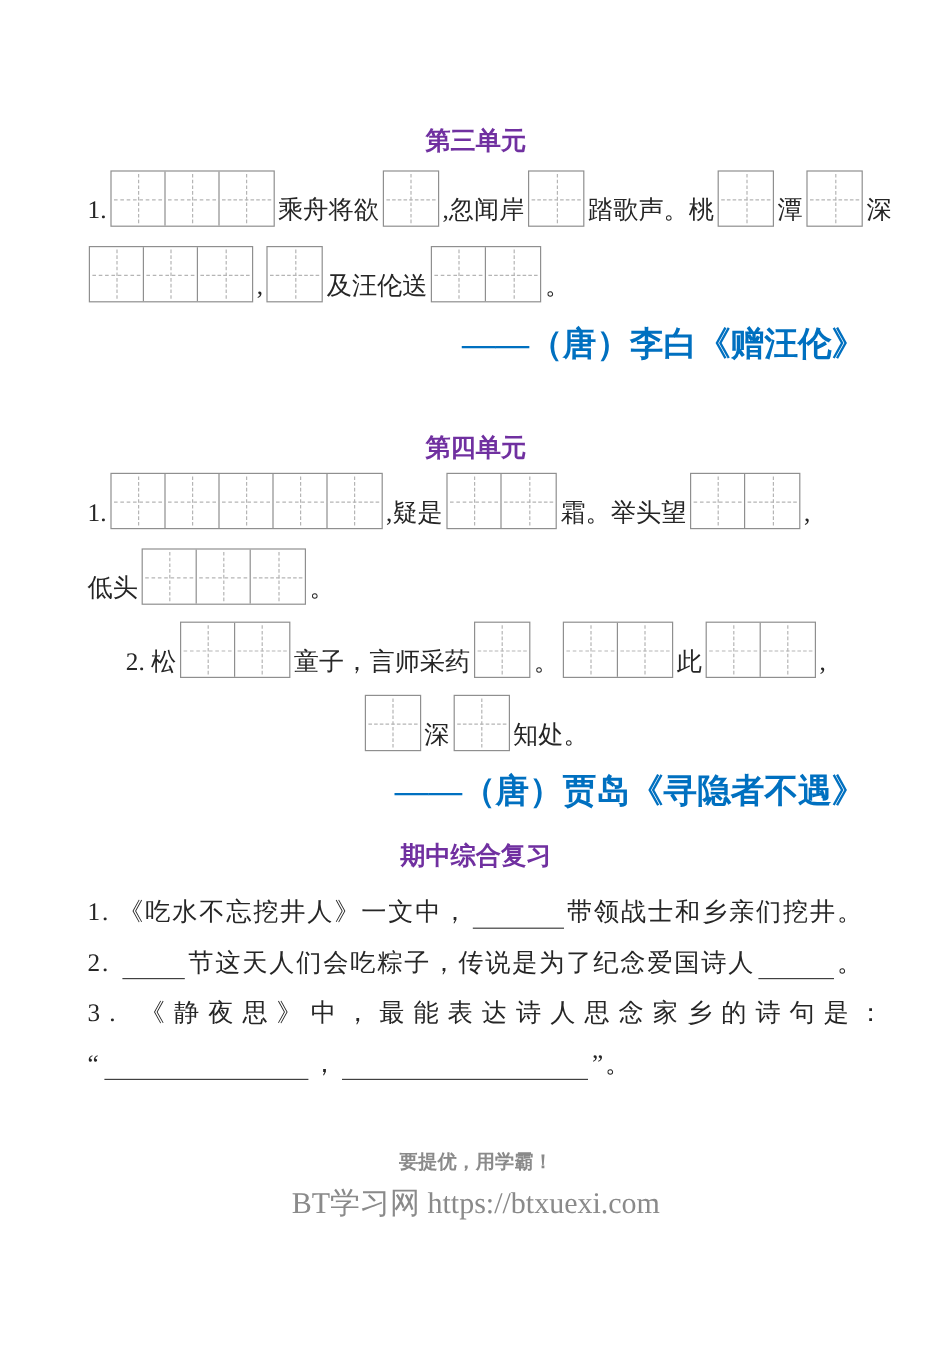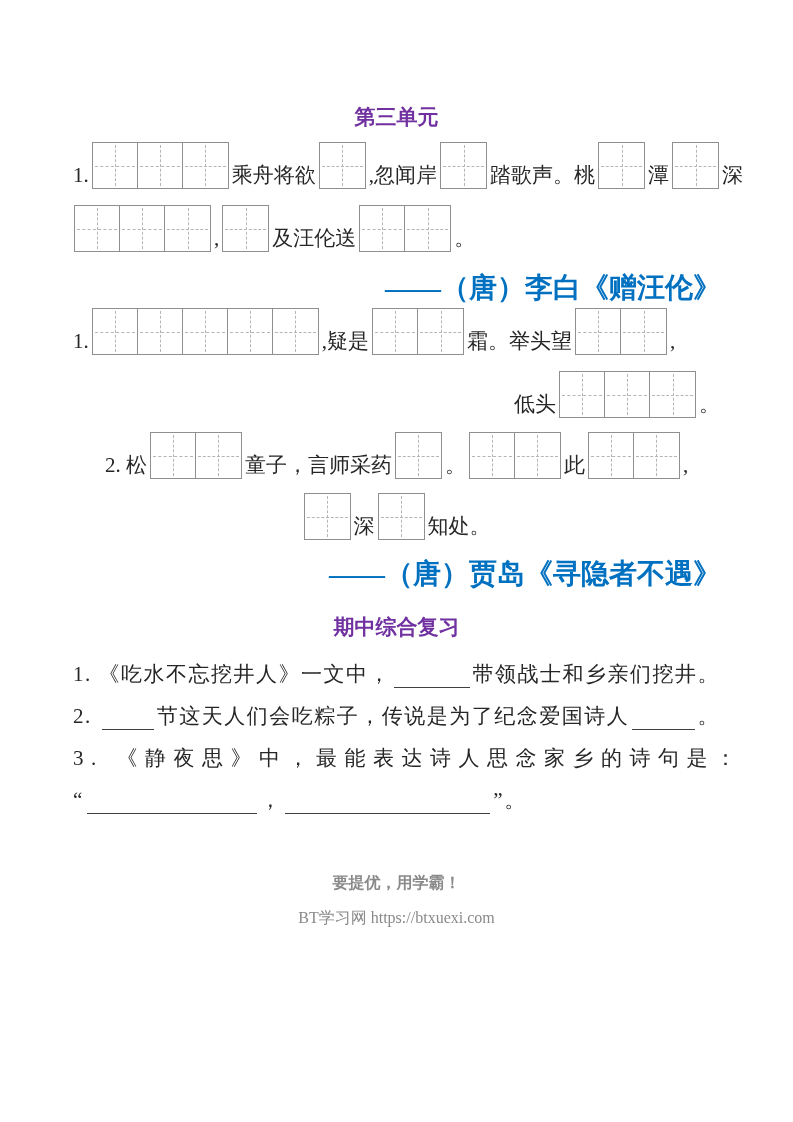--- a/index.html
+++ b/index.html
@@ -25,21 +25,21 @@
   .t-unit3{ margin-top:102px; }
   .t-unit4{ margin-top:56px; }
   .t-mid{ margin-top:24px; }
 
   .lines{ display:flex; flex-direction:column; }
   .lines-u3{ margin-top:10px; }
   .lines-u4q1{ margin-top:6px; }
   .lines-u4q2{ margin-top:14px;align-items:center; }
   .lines-mid{ margin-top:14px; }
   .lines-u3 .grid-line + .grid-line{ margin-top:16px; }
-  .lines-u4q1 .grid-line + .grid-line{ margin-top:16px;justify-content:flex-end; }
+  .lines-u4q1 .grid-line + .grid-line{ margin-top:16px; }
   .lines-u4q2 .grid-line + .grid-line{ margin-top:14px; }
   .lines-mid .grid-line + .grid-line{ margin-top:10px; }
   .lines-mid .grid-line{ height:32px; }
   .lines-mid .seg-text{ letter-spacing:1.5px; }
   .grid-line.spread .seg-text{ letter-spacing:7.5px; }
 
   .grid-line{ display:flex; align-items:flex-end; }
   .seg-text{
     font-size:21px; line-height:27px; color:var(--body);
     margin:0 1px; white-space:pre;
@@ -70,21 +70,21 @@
     line-height:28px; color:var(--attribution);
   }
   .attr-1{ margin-top:22px; }
   .attr-2{ margin-top:20px; }
   .attr-3{ margin-top:20px; }
   .footer-slogan{
     margin-top:60px; text-align:center; font-size:16px; font-weight:bold;
     line-height:18px; color:var(--footer);
   }
   .footer-site{
-    margin-top:14px; text-align:center; font-size:16px;
+    margin-top:14px; text-align:center; font-size:25px;
     line-height:24px; color:var(--footer);
   }
 </style>
 </head>
 <body>
 
 <div class="page">
 
   <h2 class="section-title t-unit3">第三单元</h2>
   <div class="lines lines-u3">
@@ -126,20 +126,21 @@
         <span class="seg-text">及汪伦送</span>
         <span class="box-group">
           <span class="grid-cell"></span>
           <span class="grid-cell"></span>
         </span>
         <span class="seg-text">。</span>
       </div>
     </div>
   <div class="attribution attr-1">——（唐）李白《赠汪伦》</div>
 
+  <h2 class="section-title t-unit4">第四单元</h2>
   <div class="lines lines-u4q1">
       <div class="grid-line">
         <span class="seg-text">1.</span>
         <span class="box-group">
           <span class="grid-cell"></span>
           <span class="grid-cell"></span>
           <span class="grid-cell"></span>
           <span class="grid-cell"></span>
           <span class="grid-cell"></span>
         </span>

